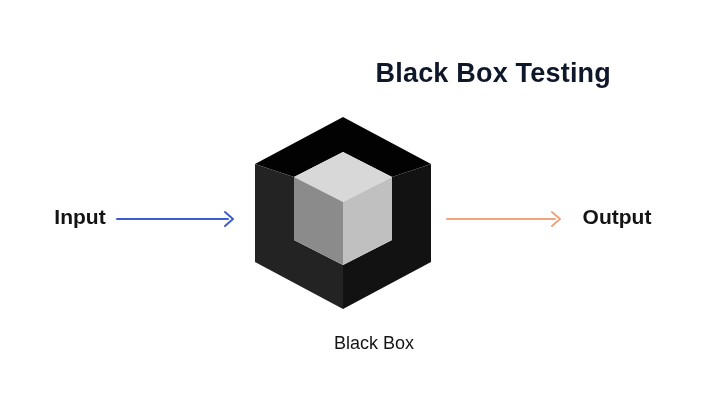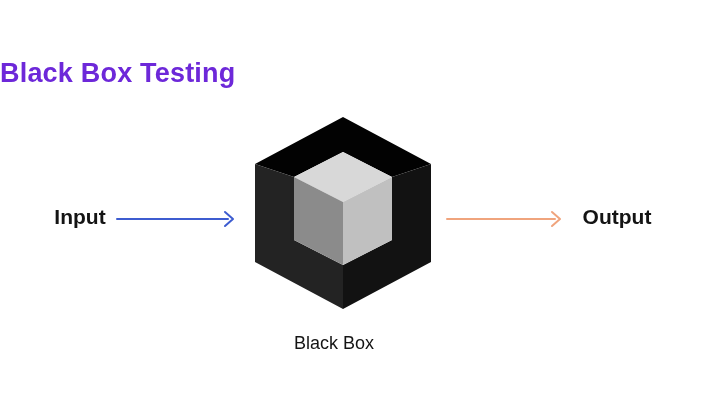--- a/index.html
+++ b/index.html
@@ -13,45 +13,45 @@
     position: relative;
     overflow: hidden;
     font-family: "Liberation Sans", sans-serif;
     color: #111111;
   }
   .title {
     position: absolute;
     top: 57px;
     left: 0;
     width: 611px;
-    text-align: left;
+    text-align: right;
     font-size: 27px;
     line-height: 32px;
     font-weight: 800;
     letter-spacing: 0.2px;
-    color: #6d28d9;
+    color: #0f172a;
   }
   .side-label {
     position: absolute;
     top: 206px;
     width: 90px;
     text-align: center;
     font-size: 21px;
     line-height: 22px;
     font-weight: 600;
     color: #141414;
   }
   .input-label  { left: 35px; }
   .output-label { left: 572px; }
   .caption {
     position: absolute;
     top: 332px;
     left: 294px;
     width: 120px;
-    text-align: left;
+    text-align: right;
     font-size: 18px;
     line-height: 22px;
     font-weight: 500;
     color: #141414;
   }
   .arrow-svg {
     position: absolute;
     top: 208px;
     display: block;
   }

